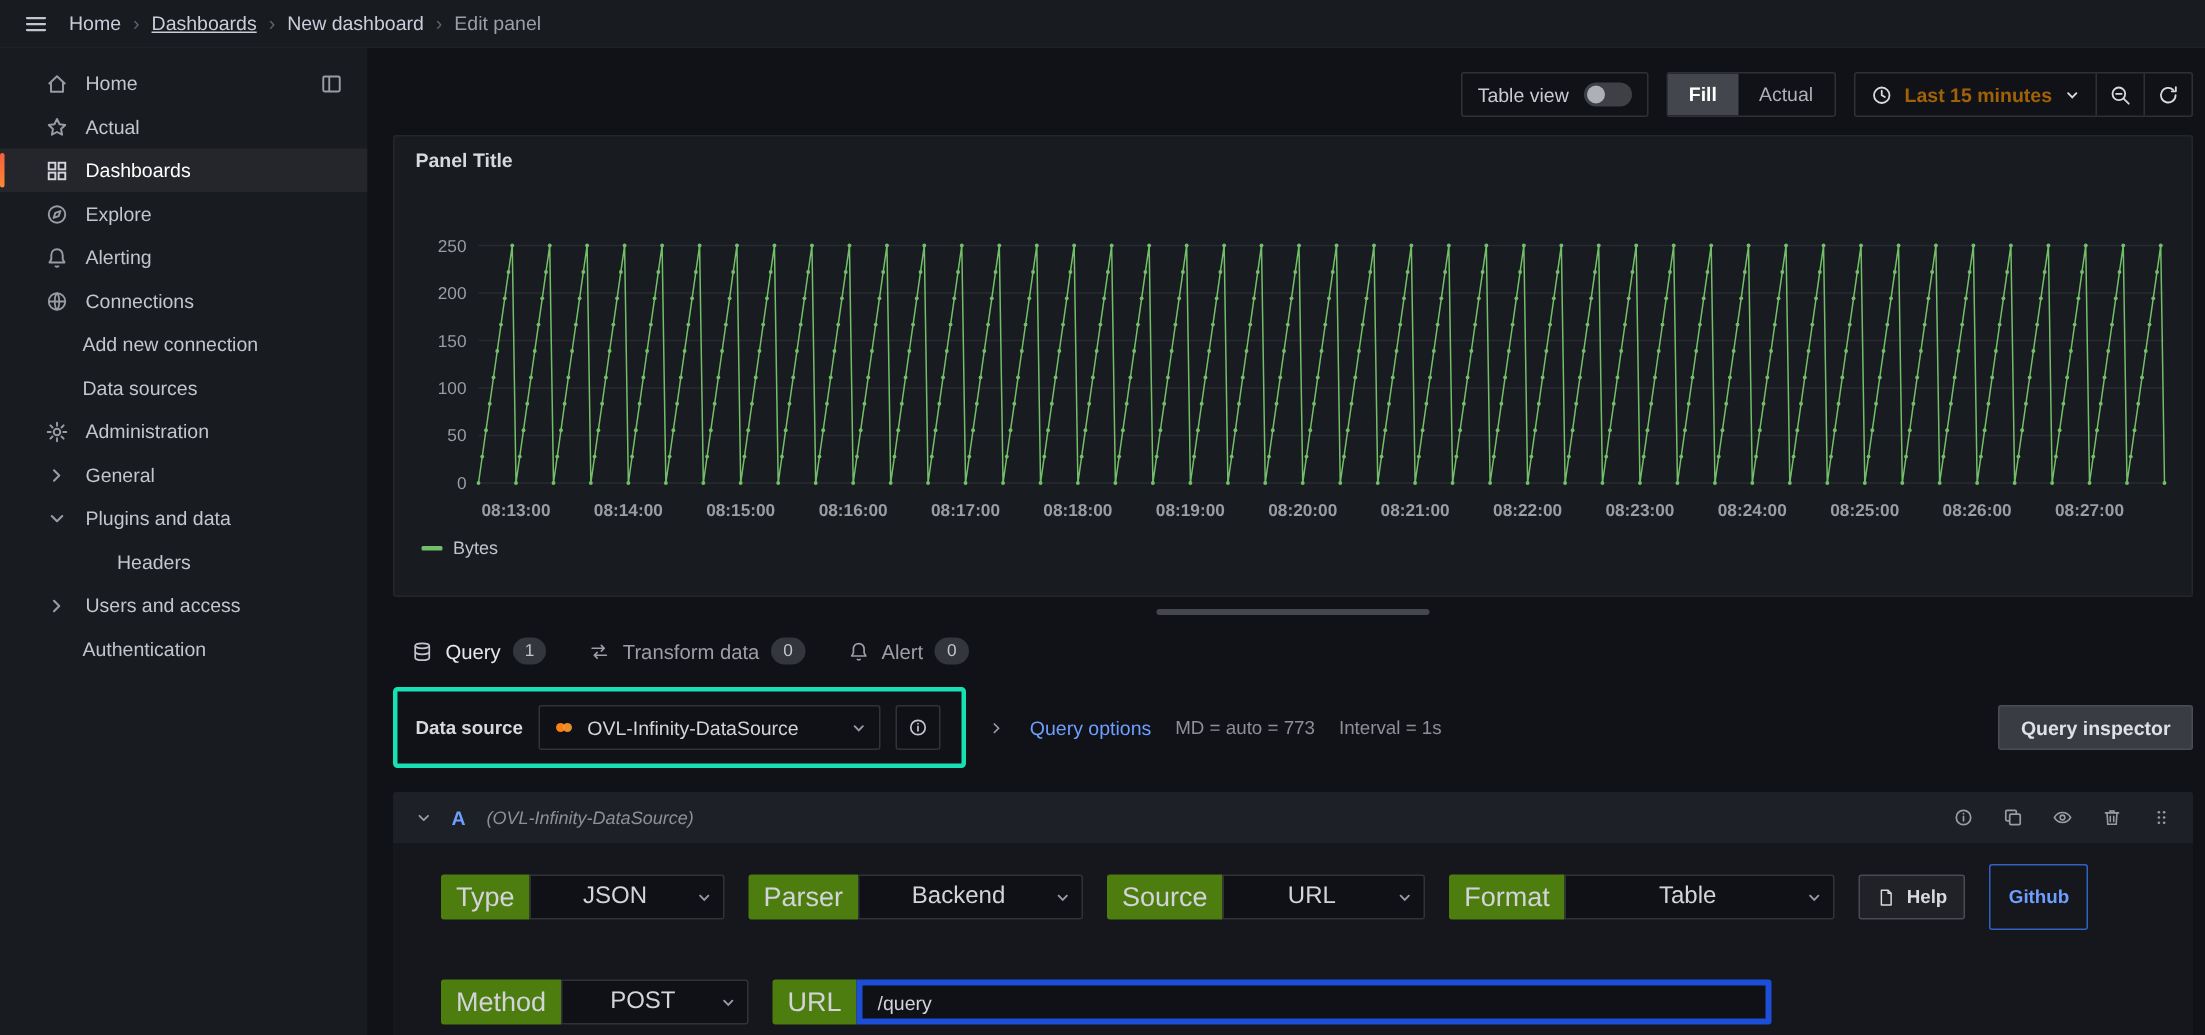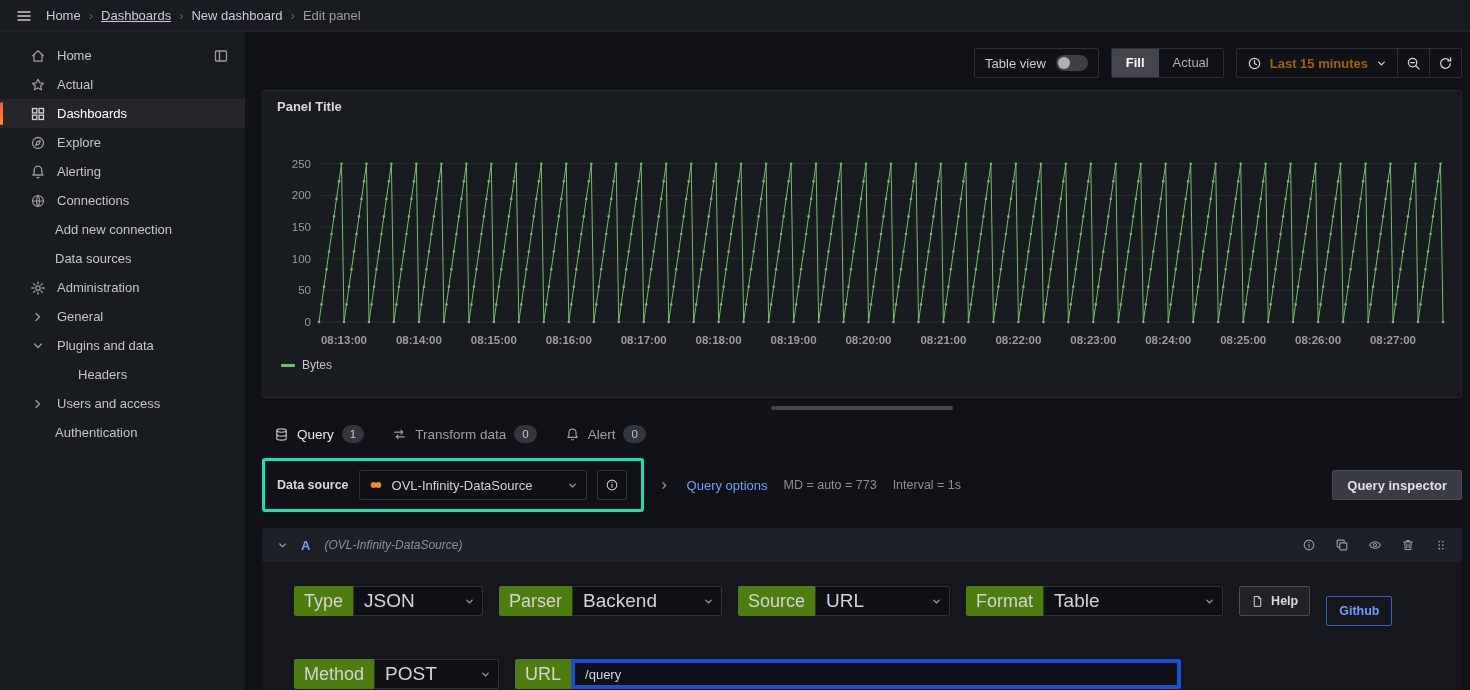--- a/index.html
+++ b/index.html
@@ -123,39 +123,39 @@
   .qbody { padding:14px 16px 0 32px; }
   .erow { display:flex; align-items:center; gap:16px; }
   .erow + .erow { margin-top:33px; }
   .fgroup { display:flex; height:30px; }
   .flabel {
     background:#4d7c0f; display:flex; align-items:center; padding:0 10px;
     font-size:18px; color:#d3d4da; border-radius:2px 0 0 2px; white-space:nowrap;
   }
   .fselect {
     position:relative; background:#0f1116; border:1px solid #2f3237;
-    display:flex; align-items:center; padding:0 26px 0 10px; font-size:19px;
-    color:#d3d4da; border-radius:0 2px 2px 0; cursor:pointer;
+    display:flex; align-items:center; padding:0 26px 0 10px; font-size:16px;
+    color:#d3d4da; border-radius:0 2px 2px 0; cursor:pointer;justify-content:center;
   }
   .fselect .caret { position:absolute; right:7px; top:9px; }
   .w-type{width:130px}.w-parser{width:150px}.w-source{width:135px}.w-format{width:180px}.w-method{width:125px}
   .furl {
     width:610px; height:30px; background:#0f1116; border:4px solid #1d4ed8;
     border-radius:0 2px 2px 0; color:#d3d4da; font-size:13px; padding:0 10px;
     font-family:"Liberation Sans",sans-serif;
   }
   .btn-sec {
     display:flex; align-items:center; gap:7px; height:30px; padding:0 11px;
     border:1px solid #484b52; border-radius:2px; background:#202227;
     font-size:12.5px; font-weight:600; color:#d9dade; cursor:pointer; white-space:nowrap;
   }
   .btn-github {
-    display:flex; align-items:center; height:30px; padding:0 12px;
+    display:flex; align-items:center; height:44px; padding:0 12px;
     border:1px solid #2f62c4; border-radius:2px; background:transparent;
-    font-size:12.5px; font-weight:600; color:#6e9fff; cursor:pointer;margin-top:20px;
+    font-size:12.5px; font-weight:600; color:#6e9fff; cursor:pointer;
   }
 </style>
 </head>
 <body>
 
 <header class="topnav">
   <button class="hamburger">
     <svg width="16" height="16" viewBox="0 0 16 16" stroke="#c4c5cd" stroke-width="1.5" stroke-linecap="round">
         <path d="M2 4h12M2 8h12M2 12h12"></path>
       </svg>

